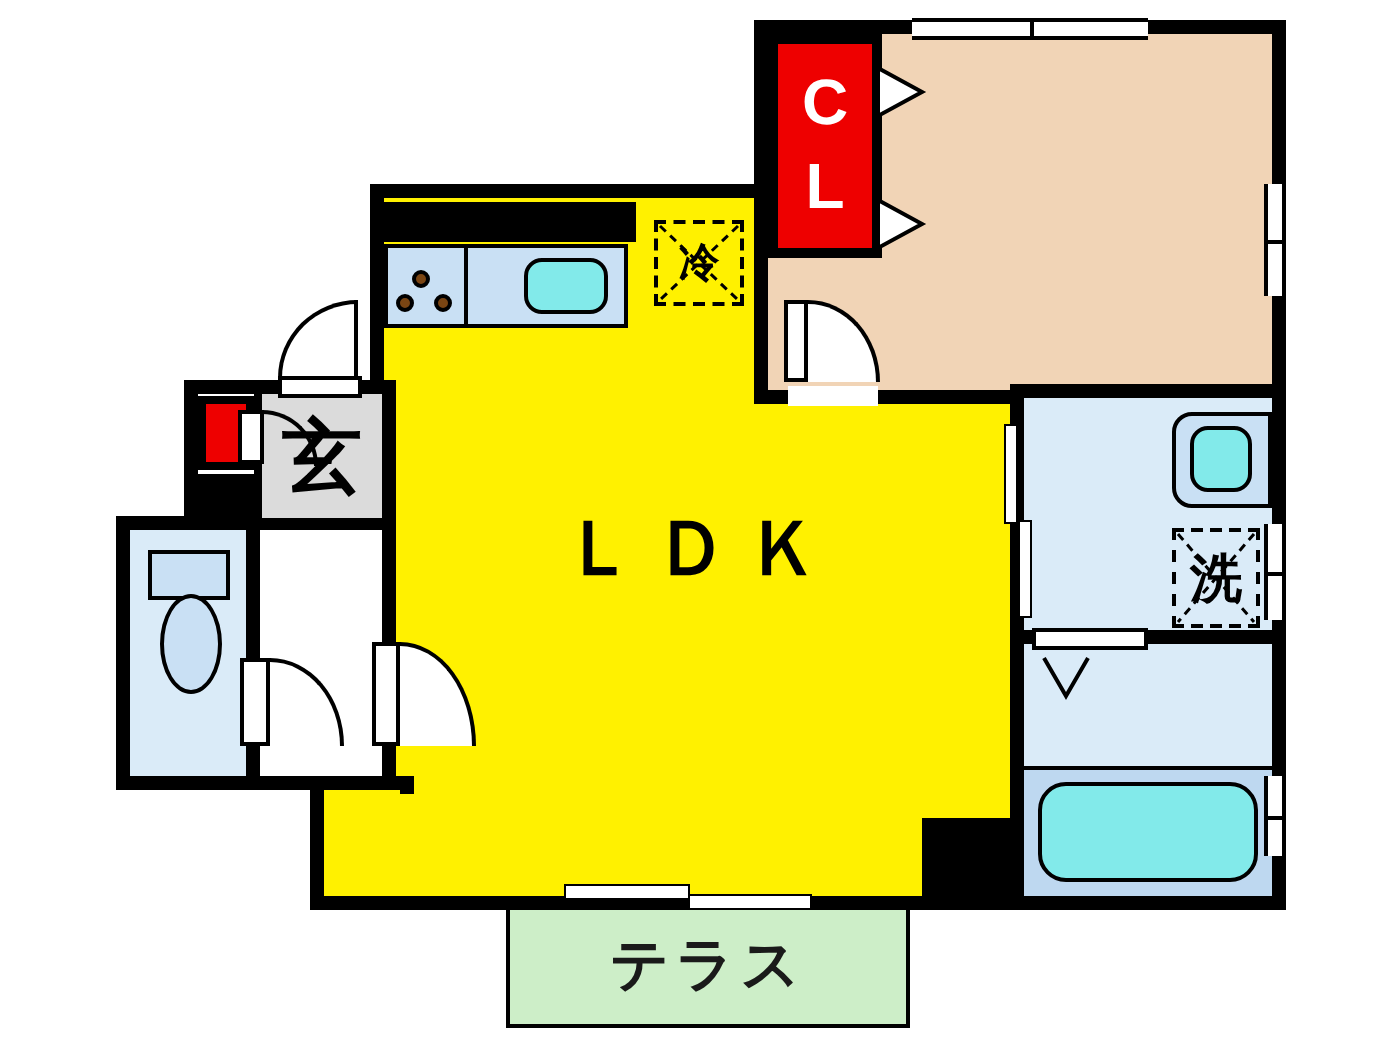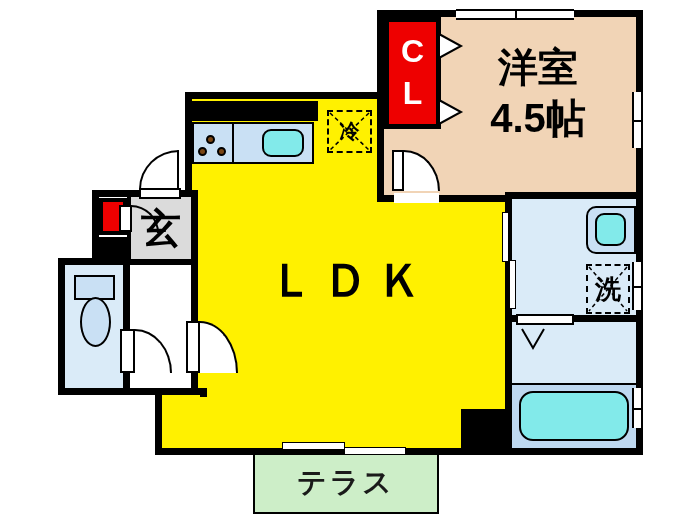--- a/index.html
+++ b/index.html
@@ -10,21 +10,21 @@
   .sect{position:absolute;box-sizing:border-box;border:7px solid var(--wall,#000);}
   #sec-ldk{left:185px;top:92px;width:329px;height:363px;background:var(--ldk,#FFF100);z-index:1;}
   #sec-ldk-ext{left:155px;top:388px;width:52px;height:67px;background:var(--ldk,#FFF100);z-index:2;}
   #ldk-seam{left:186px;top:397px;width:28px;height:51px;background:var(--ldk,#FFF100);z-index:2;}
   #sec-entrance{left:92px;top:190px;width:106px;height:76px;background:#fff;z-index:3;}
   #sec-hall{left:122px;top:258px;width:76px;height:137px;background:#fff;z-index:3;}
   #sec-toilet{left:58px;top:258px;width:72px;height:137px;background:var(--room_blue,#DAEBF8);z-index:3;}
   #sec-yoshitsu{left:377px;top:10px;width:266px;height:192px;background:var(--western,#F1D4B6);z-index:4;}
   #sec-wash{left:505px;top:192px;width:138px;height:133px;background:var(--room_blue,#DAEBF8);z-index:4;}
   #sec-bath{left:505px;top:315px;width:138px;height:140px;background:var(--room_blue,#DAEBF8);z-index:4;}
-  #terrace{left:253px;top:452px;width:186px;height:62px;background:var(--terrace,#CDEEC8);
+  #terrace{left:253px;top:452px;width:202px;height:62px;background:var(--terrace,#CDEEC8);
            border:2px solid #000;z-index:0;display:flex;align-items:center;justify-content:center;}
   
   .fix{position:absolute;box-sizing:border-box;z-index:5;}
   #kitchen-bar{left:192px;top:101px;width:126px;height:20px;background:#000;}
   #kitchen-counter{left:192px;top:122px;width:122px;height:42px;background:var(--counter_blue,#C9E0F4);border:2px solid #000;}
   #kitchen-divider{left:232px;top:123px;width:2px;height:40px;background:#000;}
   .burner{width:9px;height:9px;border:2px solid #000;border-radius:50%;background:var(--burner,#7A4513);}
   #burner-1{left:206px;top:135px;} #burner-2{left:198px;top:147px;} #burner-3{left:217px;top:147px;}
   #kitchen-sink{left:262px;top:129px;width:42px;height:28px;background:var(--fixture_cyan,#82EAEA);border:2px solid #000;border-radius:9px;}
   #cl-box{left:384px;top:17px;width:57px;height:112px;background:var(--closet_red,#EE0000);border:5px solid #000;
@@ -77,21 +77,21 @@
   .win-v{background:#fff;border-left:2px solid #000;border-right:2px solid #000;}
   .win-v .tick{position:absolute;top:50%;left:0;width:100%;height:2px;background:#000;}
   #win-r-yoshitsu{left:632px;top:92px;width:11px;height:56px;}
   #win-r-wash{left:632px;top:262px;width:11px;height:48px;}
   #win-r-bath{left:632px;top:388px;width:11px;height:40px;}
   .pennant{position:absolute;z-index:6;}
   #cl-pennant-1{left:438px;top:33px;} #cl-pennant-2{left:438px;top:99px;}
   
   .label{position:absolute;z-index:7;text-align:center;font-weight:600;}
   #yoshitsu-label{left:443px;top:42px;width:190px;font-size:40px;line-height:1.28;}
-  #ldk-label{left:240px;top:252px;width:220px;font-size:46px;line-height:1.26;}
+  #ldk-label{left:240px;top:252px;width:220px;font-size:38px;line-height:1.26;}
   #ldk-label .l1{letter-spacing:8px;}
   #genkan-label{font-size:40px;font-weight:600;}
   #terrace-label{font-size:29px;letter-spacing:3px;color:#1a1a1a;font-weight:600;}
 </style>
 </head>
 <body>
 
 <div class="stage">
 
   <div class="abs" id="terrace">
@@ -184,21 +184,17 @@
   <div class="op win-v" id="win-r-yoshitsu">
       <span class="tick"></span>
     </div>
   <div class="op win-v" id="win-r-wash">
       <span class="tick"></span>
     </div>
   <div class="op win-v" id="win-r-bath">
       <span class="tick"></span>
     </div>
 
-  <div class="label" id="yoshitsu-label">
-    <div>洋室</div>
-    <div>4.5帖</div>
-  </div>
   <div class="label" id="ldk-label">
     <div class="l1">ＬＤＫ</div>
   </div>
 
 </div>
 
 </body></html>

